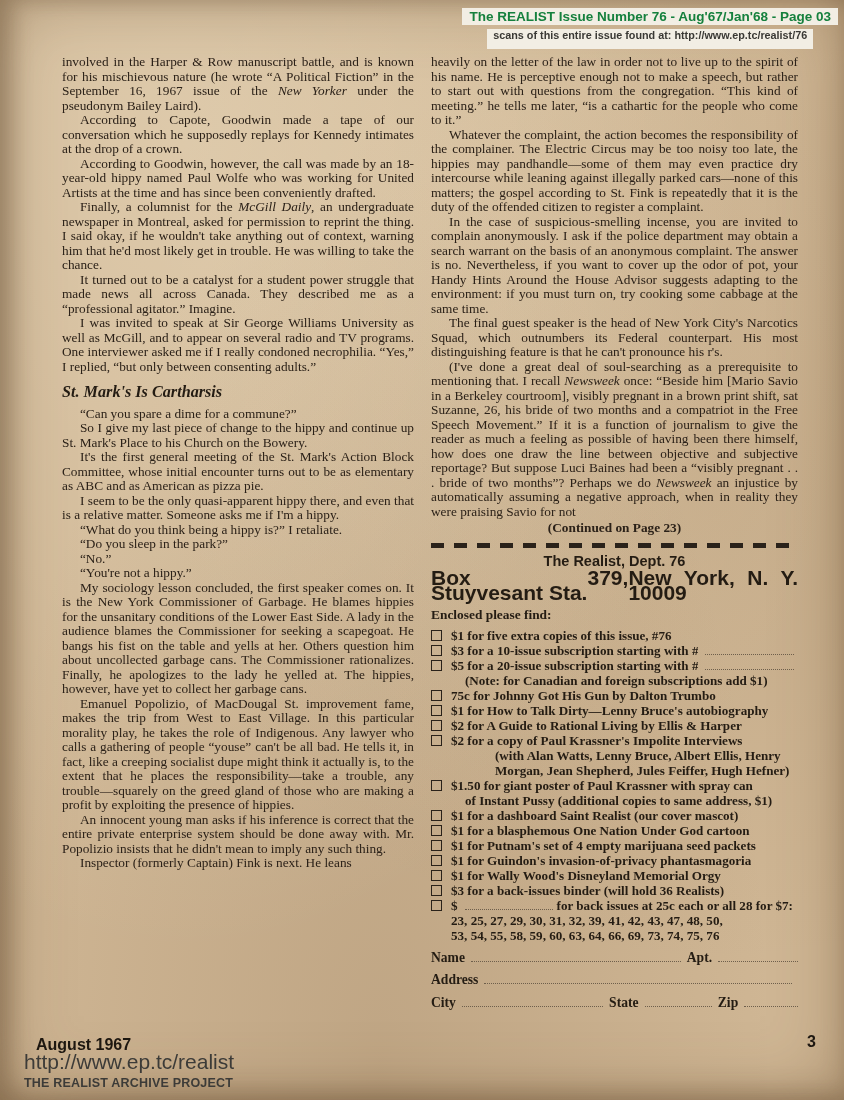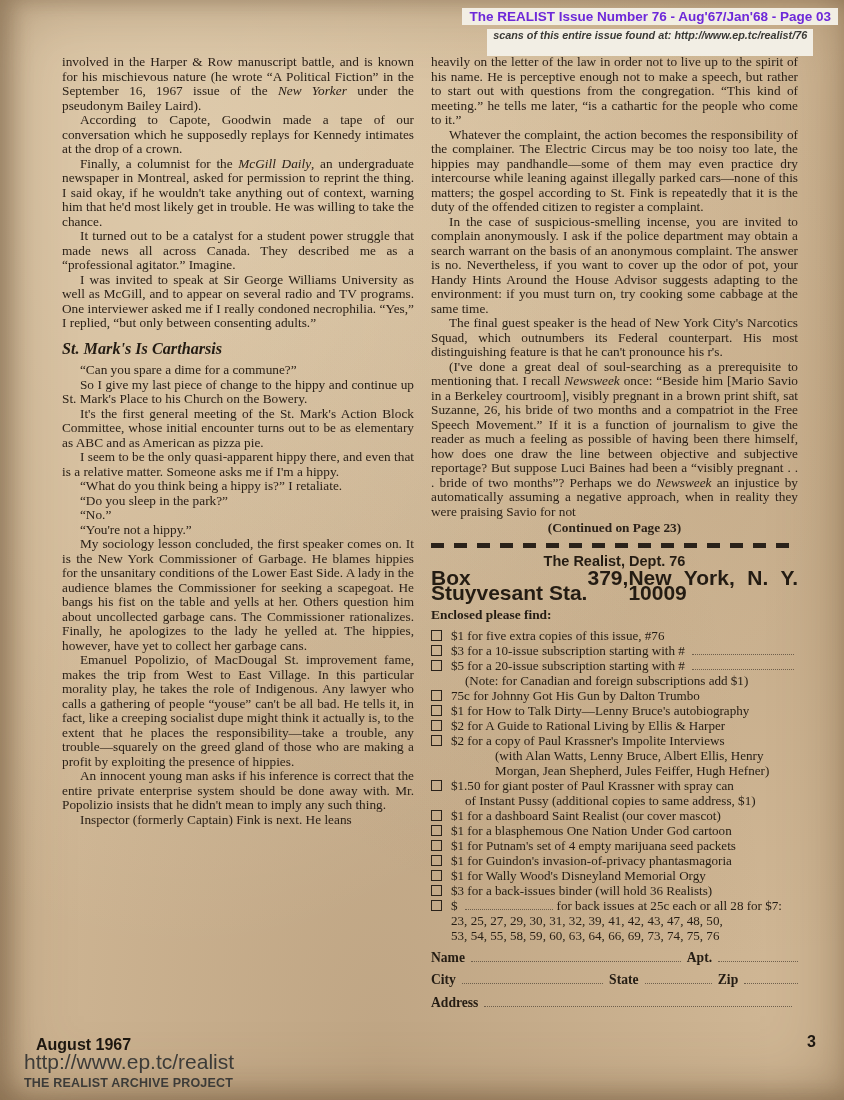--- a/index.html
+++ b/index.html
@@ -13,42 +13,42 @@
     background-image:
       radial-gradient(ellipse at 22% 12%, rgba(255,246,222,0.30), transparent 60%),
       radial-gradient(ellipse at 85% 45%, rgba(125,95,60,0.10), transparent 55%),
       radial-gradient(ellipse at 45% 97%, rgba(110,80,50,0.16), transparent 60%),
       radial-gradient(ellipse at 60% 30%, rgba(255,240,210,0.12), transparent 50%);
     box-shadow: inset 0 0 70px rgba(92,62,32,0.35), inset 14px 0 20px rgba(70,45,25,0.22), inset 0 -10px 25px rgba(80,55,30,0.20);
   }
   
   .scan-header{position:absolute;top:7px;right:6px;text-align:center;line-height:1.15;}
   .scan-header .line{display:block;}
-  .scan-title-strip{display:inline-block;background:#f2eee4;color:#6d28d9;
+  .scan-title-strip{display:inline-block;background:#f2eee4;color:#15803d;
     font-family:"Liberation Sans",sans-serif;font-weight:bold;font-size:13.5px;padding:1px 7px 0 7px;}
   .scan-sub-strip{display:inline-block;background:#f2eee4;color:#3a3935;
-    font-family:"Liberation Sans",sans-serif;font-weight:bold;font-size:10.8px;padding:0 6px 14px 6px;font-style:italic;}
+    font-family:"Liberation Sans",sans-serif;font-weight:bold;font-size:10.8px;padding:0 6px 7px 6px;}
   
   .columns{position:absolute;top:55px;left:62px;right:46px;display:flex;gap:17px;color:#2b2118;}
   .col{text-align:justify;font-size:13.3px;line-height:14.5px;}
   .col-left{width:352px;}
   .col-right{width:367px;}
   .col p{margin:0;text-indent:1.35em;}
   .col p.noindent{text-indent:0;}
   .col h2{font-size:16.2px;font-style:italic;font-weight:bold;margin:11px 0 7px 0;text-align:left;color:#241c13;}
   .continued{text-align:center;font-weight:bold;font-size:13.3px;margin-top:2px;}
   .dashes{height:5px;margin:7px 0 6px 0;
     background-image:repeating-linear-gradient(90deg,#2a221a 0 13px,transparent 13px 23px);}
   
   .order-form{color:#241c13;}
   .form-title{text-align:center;font-family:"Liberation Sans",sans-serif;font-weight:bold;font-size:14.5px;margin:2px 0 3px 0;}
   .form-addr{display:flex;justify-content:space-between;align-items:baseline;
     font-family:"Liberation Sans",sans-serif;font-weight:bold;font-size:21px;margin:0 0 8px 0;}
   .enclosed{font-weight:bold;font-size:13.4px;margin:0 0 5px 0;text-align:left;}
-  .form-item{display:flex;align-items:baseline;font-weight:normal;font-size:13.1px;line-height:15px;text-align:left;}
+  .form-item{display:flex;align-items:baseline;font-weight:bold;font-size:13.1px;line-height:15px;text-align:left;}
   .cb{width:9px;height:9px;border:1.4px solid #2a221a;flex:0 0 auto;margin-right:9px;transform:translateY(1px);background:transparent;}
   .cb.hidden{visibility:hidden;}
   .it-text{flex:0 1 auto;white-space:nowrap;overflow:hidden;}
   .leader{flex:1 1 auto;border-bottom:1.6px dotted #6e5f4c;height:0.75em;margin:0 4px 0 7px;min-width:20px;}
   .leader.mid{flex:0 0 88px;}
   .it-post{flex:0 1 auto;white-space:nowrap;}
   .ind1{padding-left:14px;}
   .ind2{padding-left:44px;}
   .ind3{padding-left:0;}
   
@@ -73,20 +73,21 @@
 
   <div class="scan-header">
     <span class="line"><span class="scan-title-strip">The REALIST Issue Number 76 - Aug'67/Jan'68 - Page 03</span></span>
     <span class="line"><span class="scan-sub-strip">scans of this entire issue found at: http://www.ep.tc/realist/76</span></span>
   </div>
 
   <div class="columns">
     <div class="col col-left">
       <p class="noindent"><span>involved in the Harper &amp; Row manuscript battle, and is known for his mischievous nature (he wrote “A Political Fiction” in the September 16, 1967 issue of the </span><i>New Yorker</i><span> under the pseudonym Bailey Laird).</span></p>
       <p><span>According to Capote, Goodwin made a tape of our conversation which he supposedly replays for Kennedy intimates at the drop of a crown.</span></p>
+      <p><span>According to Goodwin, however, the call was made by an 18-year-old hippy named Paul Wolfe who was working for United Artists at the time and has since been conveniently drafted.</span></p>
       <p><span>Finally, a columnist for the </span><i>McGill Daily</i><span>, an undergraduate newspaper in Montreal, asked for permission to reprint the thing. I said okay, if he wouldn't take anything out of context, warning him that he'd most likely get in trouble. He was willing to take the chance.</span></p>
       <p><span>It turned out to be a catalyst for a student power struggle that made news all across Canada. They described me as a “professional agitator.” Imagine.</span></p>
       <p><span>I was invited to speak at Sir George Williams University as well as McGill, and to appear on several radio and TV programs. One interviewer asked me if I really condoned necrophilia. “Yes,” I replied, “but only between consenting adults.”</span></p>
       <h2>St. Mark's Is Cartharsis</h2>
       <p><span>“Can you spare a dime for a commune?”</span></p>
       <p><span>So I give my last piece of change to the hippy and continue up St. Mark's Place to his Church on the Bowery.</span></p>
       <p><span>It's the first general meeting of the St. Mark's Action Block Committee, whose initial encounter turns out to be as elementary as ABC and as American as pizza pie.</span></p>
       <p><span>I seem to be the only quasi-apparent hippy there, and even that is a relative matter. Someone asks me if I'm a hippy.</span></p>
       <p><span>“What do you think being a hippy is?” I retaliate.</span></p>
       <p><span>“Do you sleep in the park?”</span></p>
@@ -226,31 +227,31 @@
           </div>
 
         <div class="fields">
           <div class="frow">
             <span class="flabel">Name</span>
             <span class="fleader fl-2"></span>
             <span class="flabel">Apt.</span>
             <span class="fleader fl-s"></span>
           </div>
           <div class="frow">
+            <span class="flabel">Address</span>
+            <span class="fleader fl-grow"></span>
+          </div>
+          <div class="frow">
             <span class="flabel">City</span>
             <span class="fleader fl-2"></span>
             <span class="flabel">State</span>
             <span class="fleader fl-1"></span>
             <span class="flabel">Zip</span>
             <span class="fleader fl-s"></span>
           </div>
-          <div class="frow">
-            <span class="flabel">Address</span>
-            <span class="fleader fl-grow"></span>
-          </div>
         </div>
       </div>
     </div>
   </div>
 
   <div class="footer-date">August 1967</div>
   <div class="page-num">3</div>
   <div class="archive-url">http://www.ep.tc/realist</div>
   <div class="archive-name">THE REALIST ARCHIVE PROJECT</div>
 </div>

